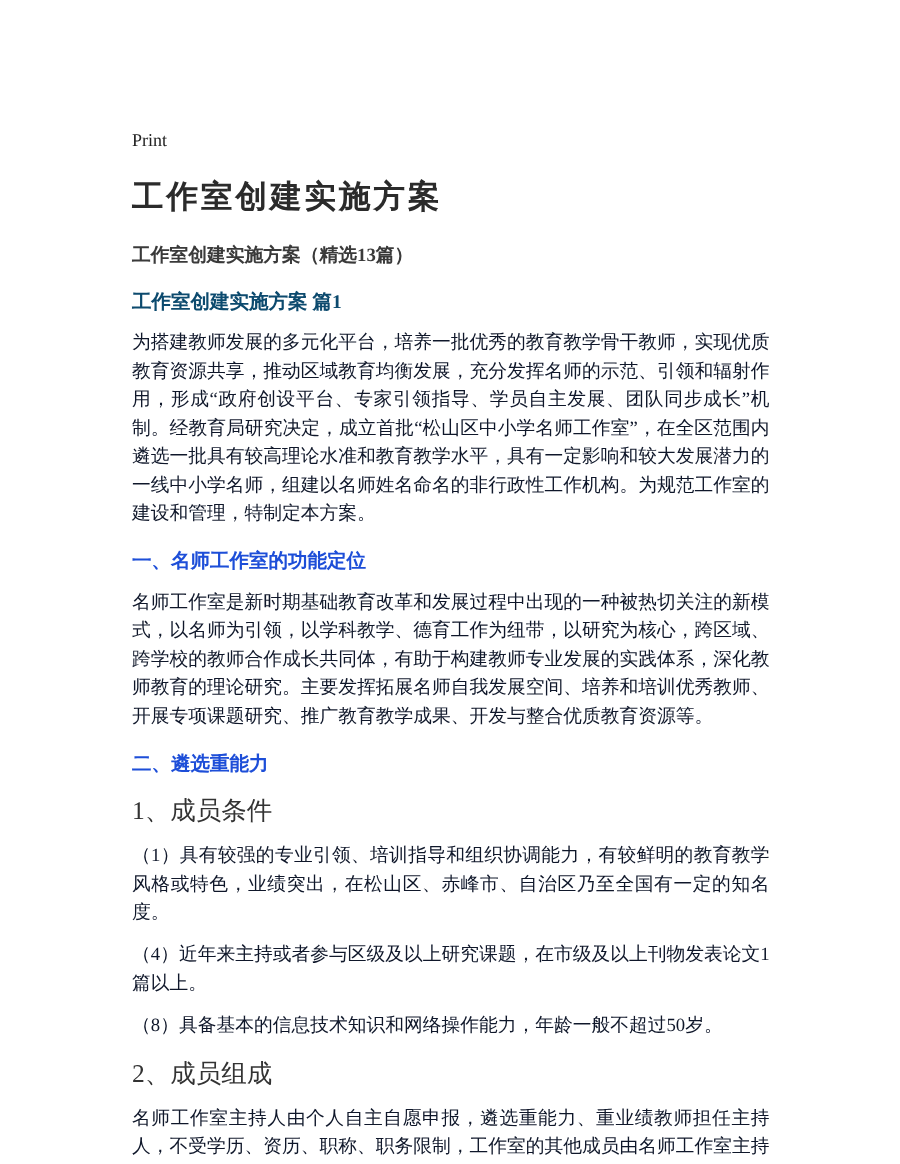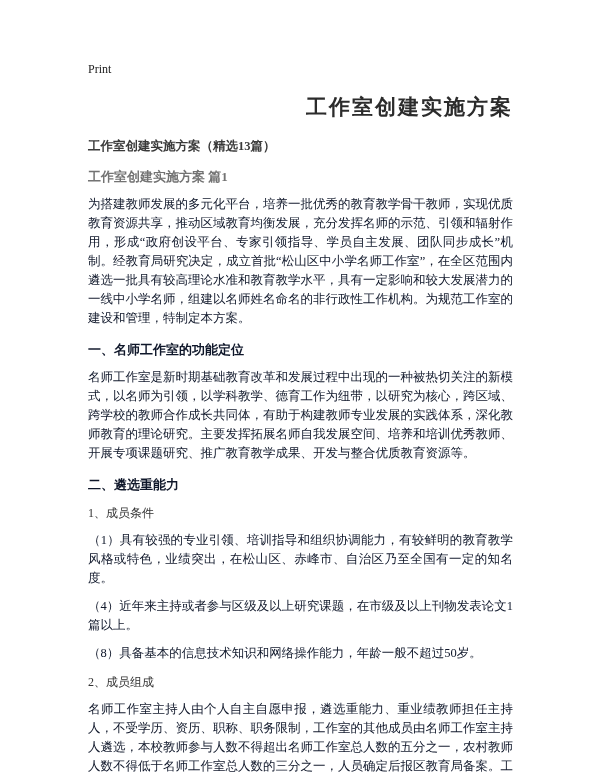--- a/index.html
+++ b/index.html
@@ -11,64 +11,64 @@
     width: 600px;
     height: 776px;
     overflow: hidden;
     font-family: "Liberation Serif", "DejaVu Serif", serif;
     color: #2e2e2e;
   }
   .page {
     box-sizing: border-box;
     width: 600px;
     height: 776px;
-    padding: 62px 87px 0 88px;
+    padding: 86px 87px 0 88px;
     background: #ffffff;
   }
   .print-label {
     font-size: 12px;
     color: #222222;
     margin: 0 0 2px 0;
   }
   .doc-title {
     font-size: 21px;
     font-weight: 700;
-    text-align: right;
+    text-align: left;
     margin: 16px 0 0 0;
     letter-spacing: 2px;
     color: #2b2b2b;
   }
   .doc-subtitle {
     font-size: 12.5px;
     font-weight: 700;
     margin: 17px 0 0 0;
     color: #3a3a3a;
   }
   .article-heading {
     font-size: 13px;
     font-weight: 700;
     margin: 13px 0 0 0;
-    color: #737373;
+    color: #0c4a6e;
   }
   .para {
     font-size: 12.5px;
     line-height: 19px;
     text-align: justify;
     margin: 9px 0 0 0;
     color: #0f172a;
     font-family: Liberation Serif, serif;
   }
   .section-heading {
     font-size: 13px;
     font-weight: 700;
     margin: 13px 0 0 0;
-    color: #0f172a;
+    color: #1d4ed8;
   }
   .sub-heading {
-    font-size: 12px;
+    font-size: 17px;
     font-weight: 400;
     margin: 11px 0 0 0;
     color: #333333;
   }
 </style>
 </head>
 <body>
 
 <div class="page">
 

